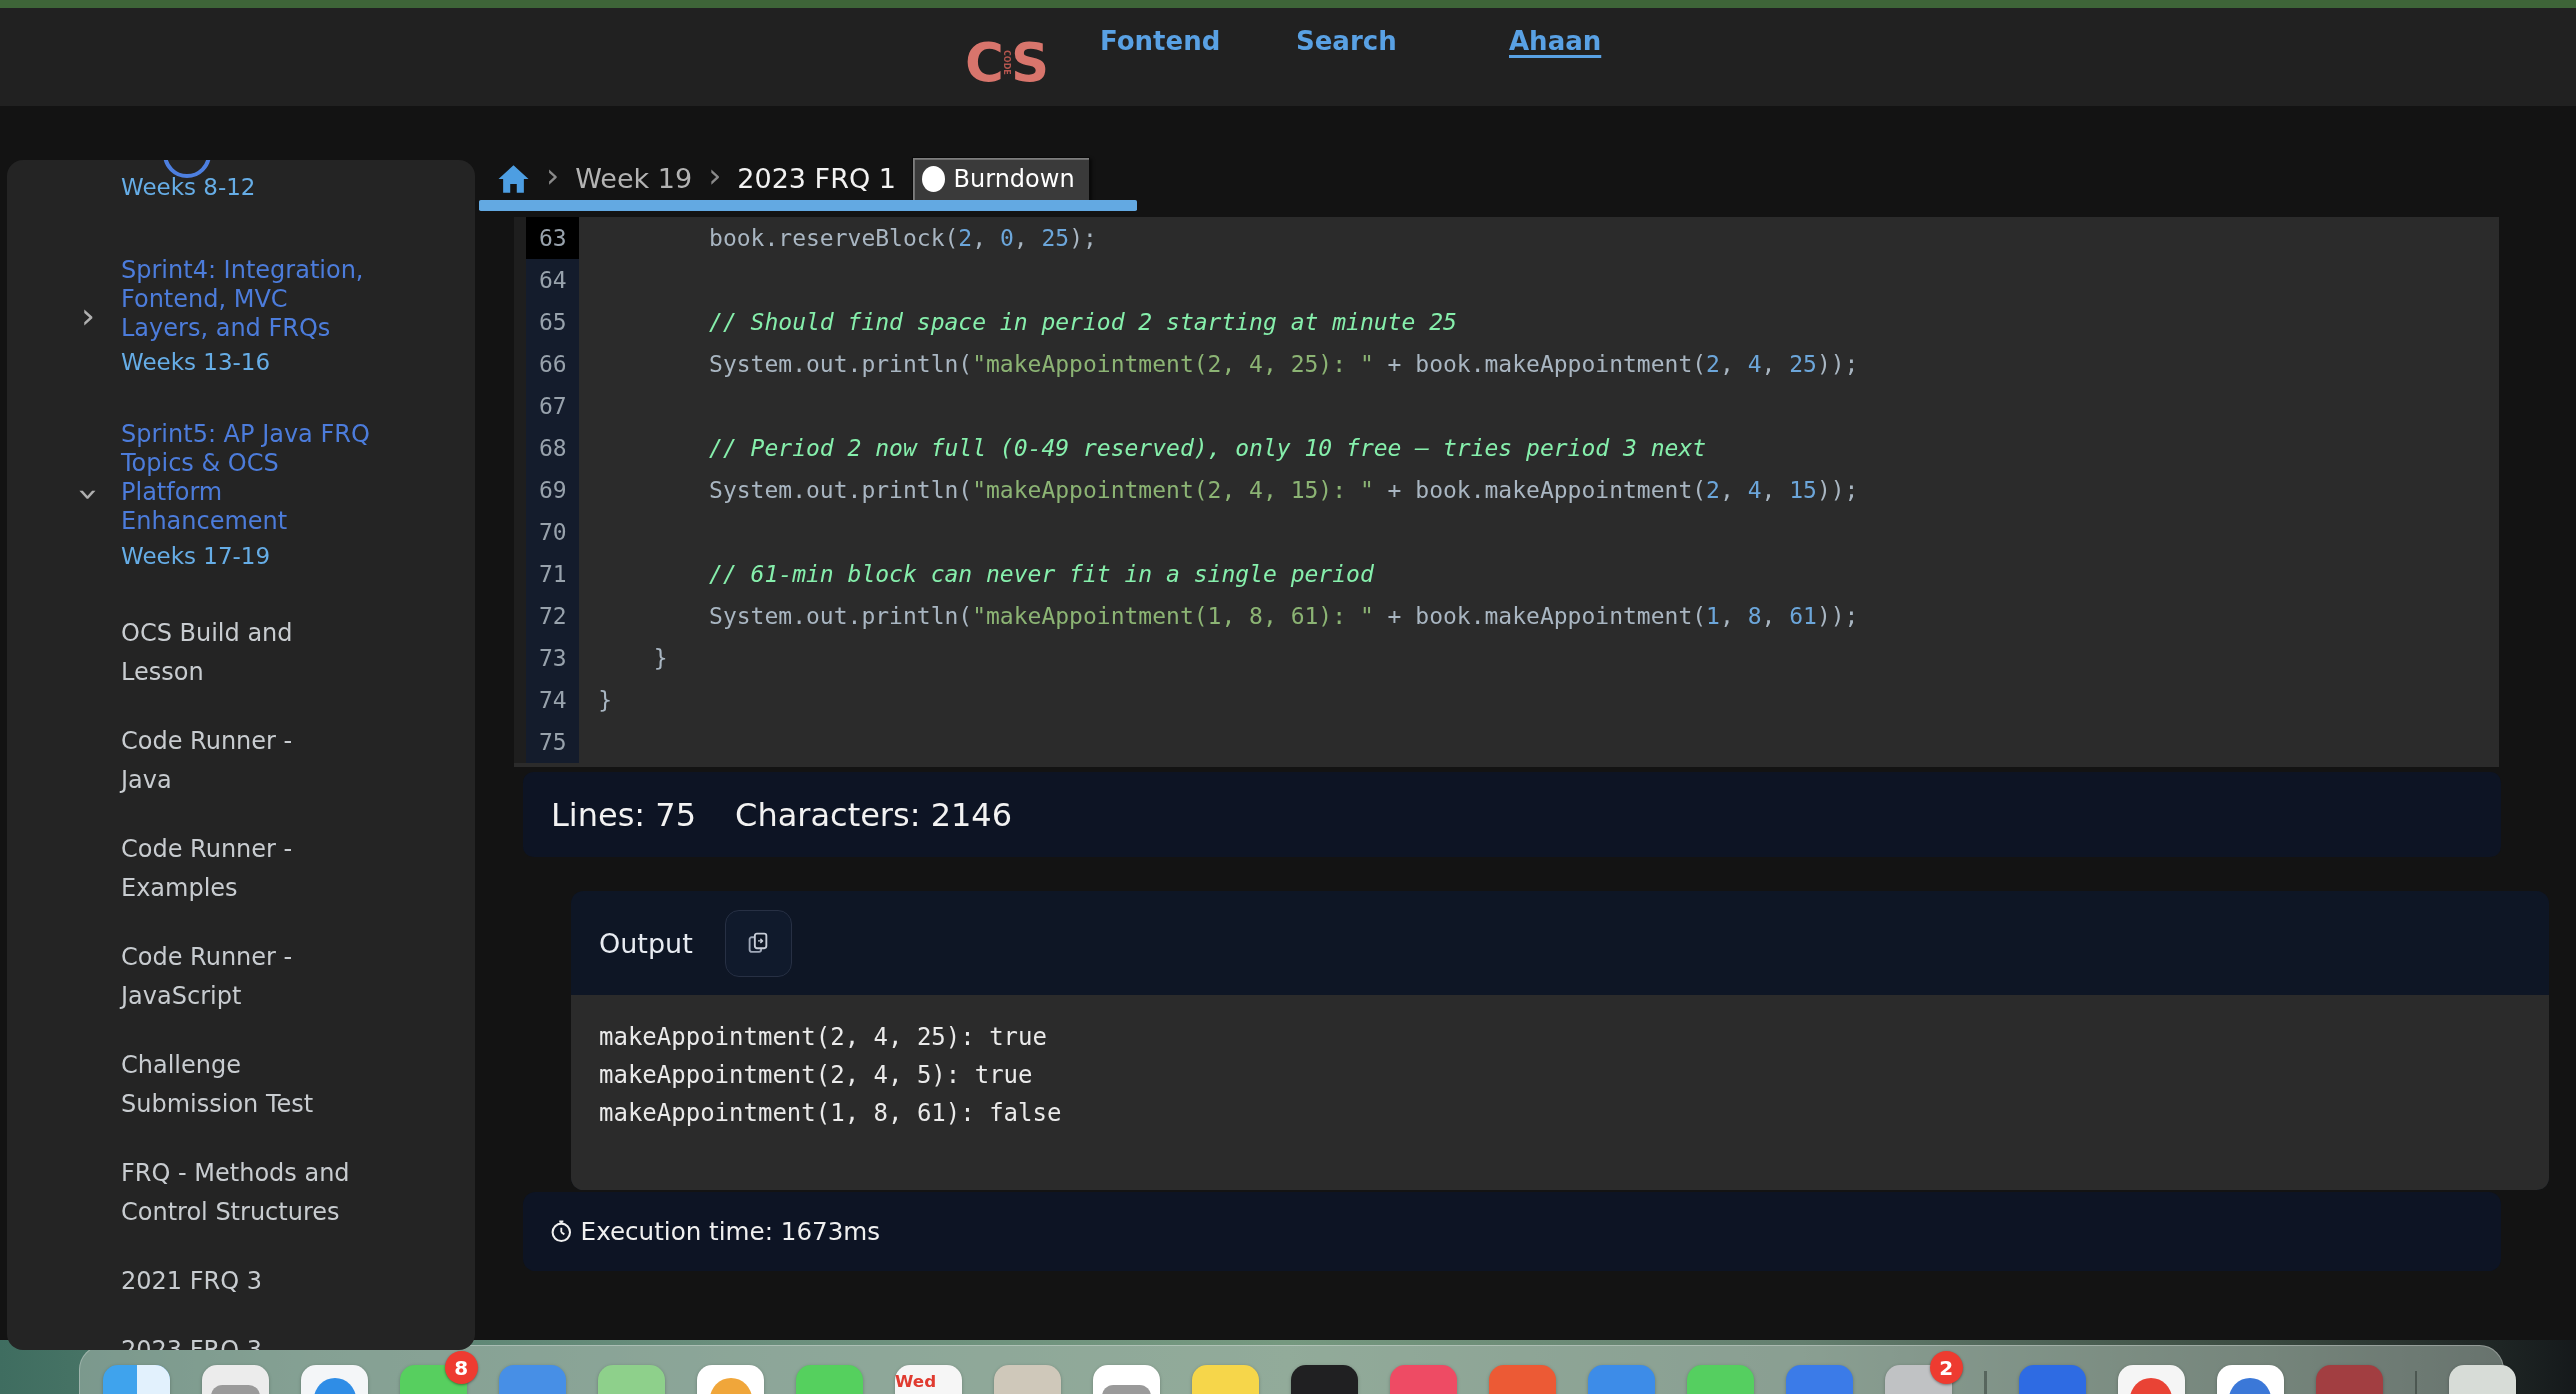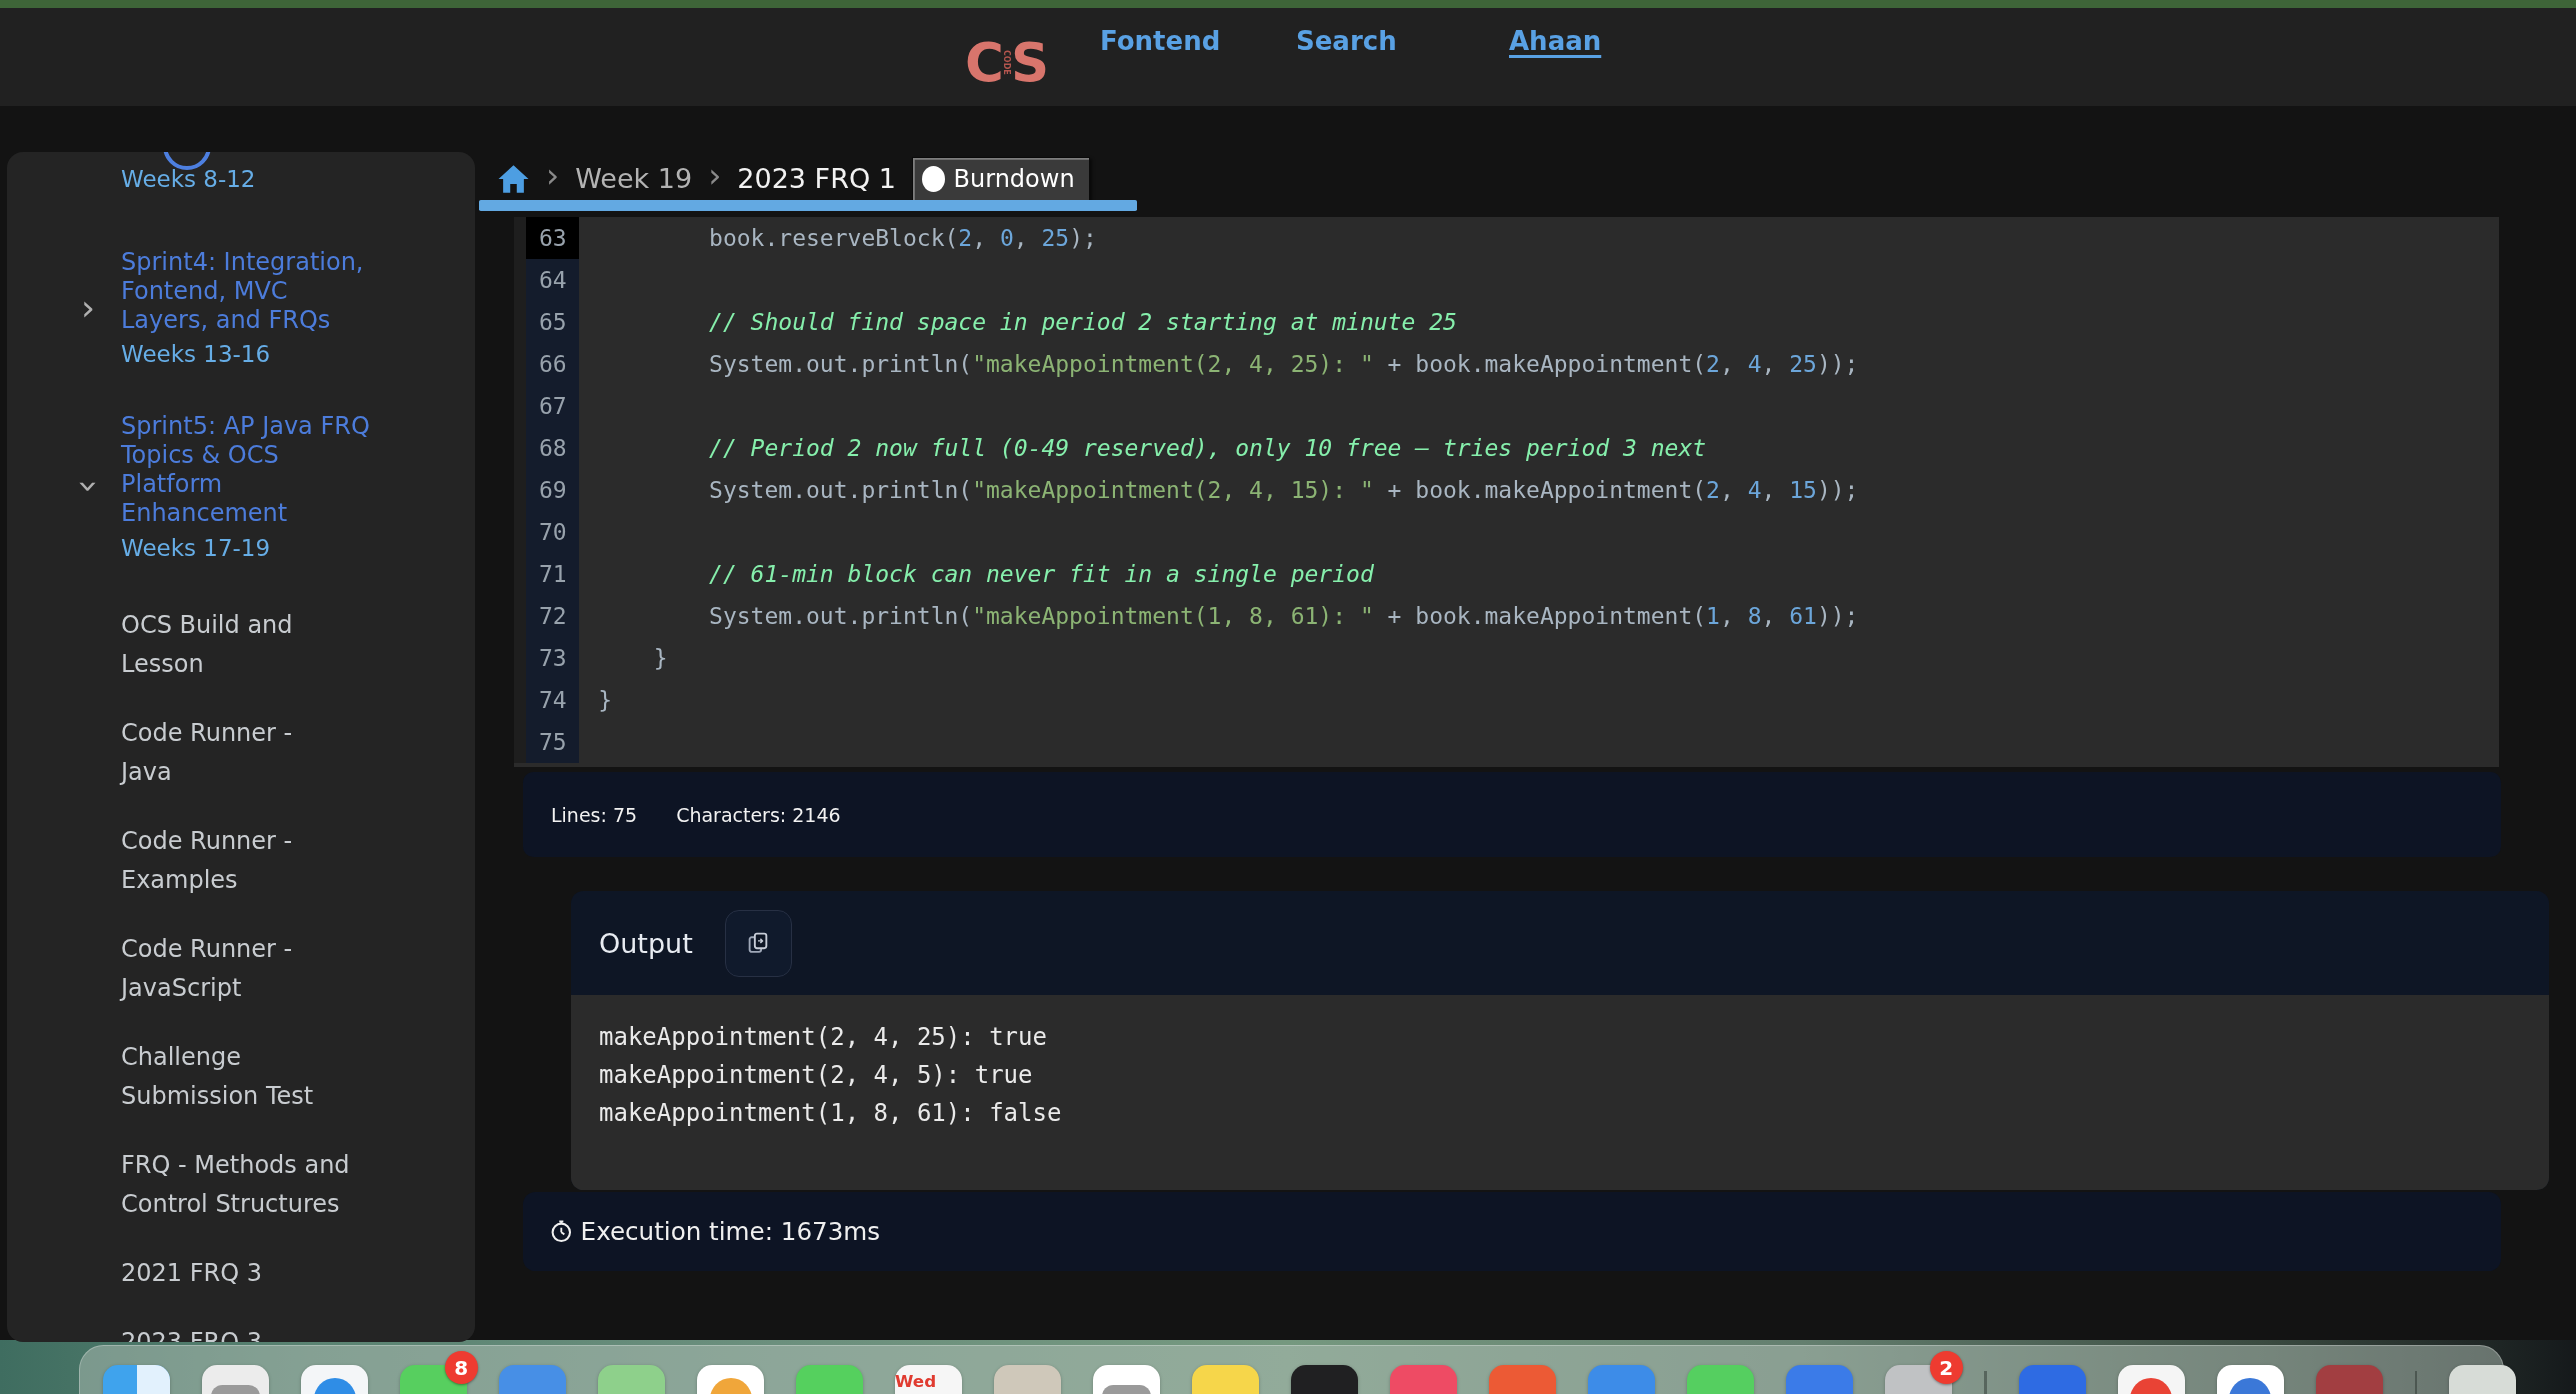--- a/index.html
+++ b/index.html
@@ -31,21 +31,21 @@
   .top-accent{position:absolute;left:0;top:0;width:2576px;height:8px;background:#3e6538;}
   .nav{position:absolute;left:0;top:8px;width:2576px;height:98px;background:#212121;}
   .logo{position:absolute;left:965px;top:28px;display:flex;align-items:center;cursor:pointer;}
   .logo .big{font-size:53px;font-weight:900;color:#d8756c;letter-spacing:-2.6px;line-height:53px;}
   .logo .micro{writing-mode:vertical-rl;font-size:8px;line-height:8px;color:#b4554e;
     margin:0 0.9px;font-weight:bold;}
   .nav-link{position:absolute;top:17.6px;font-size:26px;font-weight:bold;color:#59a1e4;cursor:pointer;}
   .nav-link.u{text-decoration:underline;text-decoration-thickness:2.6px;text-underline-offset:5.3px;}
 
   
-  .sidebar{position:absolute;left:7px;top:152px;width:468px;height:1190px;background:#242424;
+  .sidebar{position:absolute;left:7px;top:160px;width:468px;height:1190px;background:#242424;
     border-radius:16px;overflow:hidden;}
   .progress-arc{position:absolute;left:156px;top:-30px;width:40px;height:40px;
     border:4.4px solid #4d7fe0;border-radius:50%;}
   .sb-list{position:absolute;left:0;top:13px;width:100%;display:flex;flex-direction:column;}
   .sb-item{display:flex;cursor:pointer;}
   .sb-item.subtitle{padding-left:114px;margin-bottom:55px;}
   .sb-item.module{padding-left:74px;margin-bottom:44px;}
   .sb-item.page{padding-left:114px;margin-bottom:30px;}
   .sb-chev{flex:0 0 40px;display:flex;align-items:center;color:#b0b0b0;font-size:35px;line-height:1;}
   .sb-chev .g{display:inline-block;}
@@ -79,21 +79,21 @@
   .cl.active .ln{background:#000000;}
   .cl .cd{padding-left:19.3px;white-space:pre;font-size:23px;line-height:42px;}
   .tk-id{color:#a9b6c2;}
   .tk-num{color:#6ca6da;}
   .tk-str{color:#8cb474;}
   .tk-com{color:#86efac;font-style:italic;}
 
   
   .stats{position:absolute;left:523px;top:772px;width:1978px;height:85px;background:#0d1424;
     border-radius:10.6px;display:flex;align-items:center;gap:39px;padding-left:28px;box-sizing:border-box;}
-  .stats span{color:#f2f2f2;font-size:19px;}
+  .stats span{color:#f2f2f2;font-size:32px;}
 
   
   .output{position:absolute;left:523px;top:891px;width:1978px;height:299px;
     border-radius:12.3px;overflow:hidden;background:#0e1625;margin-left:48px;}
   .output-head{height:104px;display:flex;align-items:center;gap:32px;padding-left:28px;}
   .output-title{color:#e8ecf2;font-size:27px;}
   .copy-btn{width:65px;height:65px;border-radius:14px;border:0.9px solid #273044;
     background:#101a2c;display:flex;align-items:center;justify-content:center;cursor:pointer;}
   .output-body{height:195px;background:#2b2b2b;box-sizing:border-box;
     padding:23px 0 0 28px;font-family:"DejaVu Sans Mono",monospace;}

